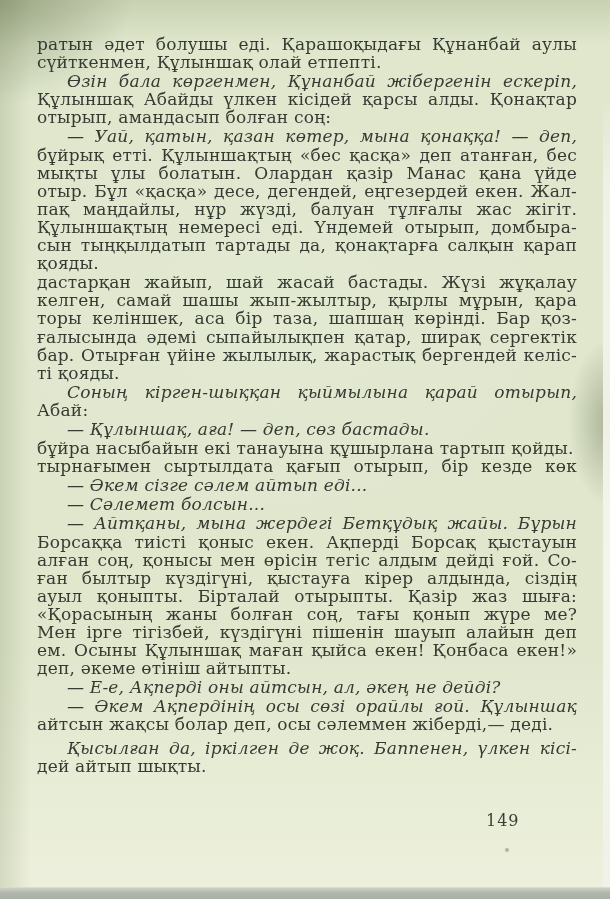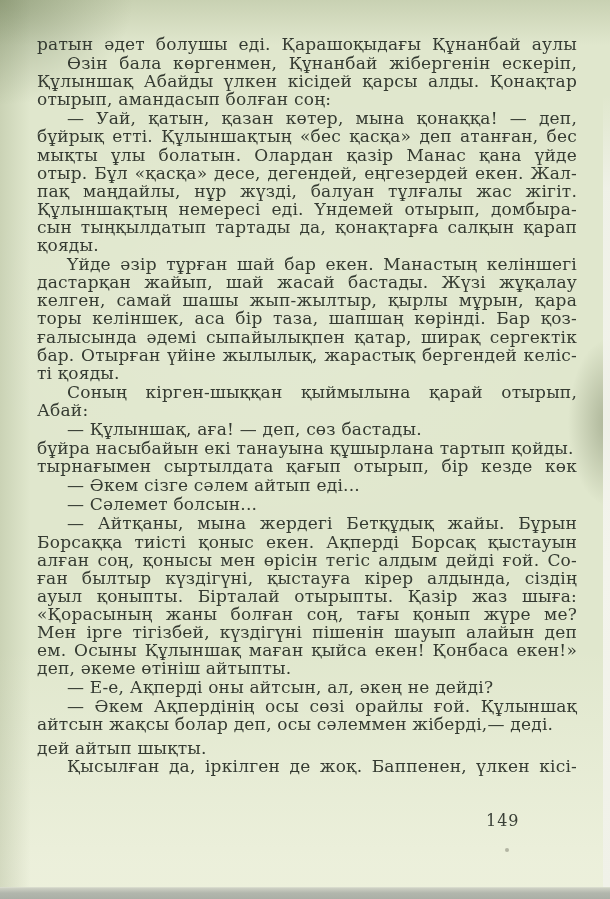--- a/index.html
+++ b/index.html
@@ -20,21 +20,21 @@
       radial-gradient(ellipse 400px 300px at 45% 35%, rgba(255,255,255,0.10), rgba(0,0,0,0.0) 80%);
   }
   .text-block {
     position:absolute; left:36px; top:34px; width:542px;
     font-size:17px; color:#353b32; letter-spacing:0.2px;
   }
   .para { margin:1px; }
   .para.space-before { margin-top:5px; }
   .ln { line-height:18.1px; min-height:18.1px; }
   .jl { text-align:justify; text-align-last:justify; }
-  .ind { text-indent:30px; }
+  .ind { text-indent:30px;font-style:italic; }
   .page-number {
     position:absolute; left:486px; top:804px;
     font-size:16px; color:#3a4037; letter-spacing:1px;margin-top:7px;
   }
   .bottom-edge {
     position:absolute; left:0; bottom:0; width:610px; height:11px;
     background:linear-gradient(180deg,#cdd0c4 0%, #b2b7ad 45%, #aaafa6 100%);
     border-top:1px solid #d8dbcd;
   }
   .right-edge {
@@ -46,38 +46,38 @@
     border-radius:50%; background:rgba(110,110,95,0.45);
   }
 </style>
 </head>
 <body>
 
 <div class="page">
   <div class="text-block">
       <div class="para">
         <div class="ln jl">ратын әдет болушы еді. Қарашоқыдағы Құнанбай аулы</div>
+        <div class="ln">сүйткенмен, Құлыншақ олай етпепті.</div>
       </div>
       <div class="para">
         <div class="ln jl ind">Өзін бала көргенмен, Құнанбай жібергенін ескеріп,</div>
         <div class="ln jl">Құлыншақ Абайды үлкен кісідей қарсы алды. Қонақтар</div>
         <div class="ln">отырып, амандасып болған соң:</div>
       </div>
       <div class="para">
         <div class="ln jl ind">— Уай, қатын, қазан көтер, мына қонаққа! — деп,</div>
         <div class="ln jl">бұйрық етті. Құлыншақтың «бес қасқа» деп атанған, бес</div>
         <div class="ln jl">мықты ұлы болатын. Олардан қазір Манас қана үйде</div>
         <div class="ln jl">отыр. Бұл «қасқа» десе, дегендей, еңгезердей екен. Жал-</div>
         <div class="ln jl">пақ маңдайлы, нұр жүзді, балуан тұлғалы жас жігіт.</div>
         <div class="ln jl">Құлыншақтың немересі еді. Үндемей отырып, домбыра-</div>
         <div class="ln jl">сын тыңқылдатып тартады да, қонақтарға салқын қарап</div>
         <div class="ln">қояды.</div>
       </div>
       <div class="para">
-        <div class="ln jl ind">Үйде әзір тұрған шай бар екен. Манастың келіншегі</div>
         <div class="ln jl">дастарқан жайып, шай жасай бастады. Жүзі жұқалау</div>
         <div class="ln jl">келген, самай шашы жып-жылтыр, қырлы мұрын, қара</div>
         <div class="ln jl">торы келіншек, аса бір таза, шапшаң көрінді. Бар қоз-</div>
         <div class="ln jl">ғалысында әдемі сыпайылықпен қатар, ширақ сергектік</div>
         <div class="ln jl">бар. Отырған үйіне жылылық, жарастық бергендей келіс-</div>
         <div class="ln">ті қояды.</div>
       </div>
       <div class="para">
         <div class="ln jl ind">Соның кірген-шыққан қыймылына қарай отырып,</div>
         <div class="ln">Абай:</div>
@@ -107,21 +107,21 @@
         <div class="ln">деп, әкеме өтініш айтыпты.</div>
       </div>
       <div class="para">
         <div class="ln ind">— Е-е, Ақперді оны айтсын, ал, әкең не дейді?</div>
       </div>
       <div class="para">
         <div class="ln jl ind">— Әкем Ақпердінің осы сөзі орайлы ғой. Құлыншақ</div>
         <div class="ln">айтсын жақсы болар деп, осы сәлеммен жіберді,— деді.</div>
       </div>
       <div class="para space-before">
+        <div class="ln jl ind">Қысылған да, іркілген де жоқ. Баппенен, үлкен кісі-</div>
         <div class="ln">дей айтып шықты.</div>
-        <div class="ln jl ind">Қысылған да, іркілген де жоқ. Баппенен, үлкен кісі-</div>
       </div>
     </div>
   <div class="page-number">149</div>
   <div class="right-edge"></div>
   <div class="bottom-edge"></div>
   <div class="speck"></div>
 </div>
 
 </body></html>

